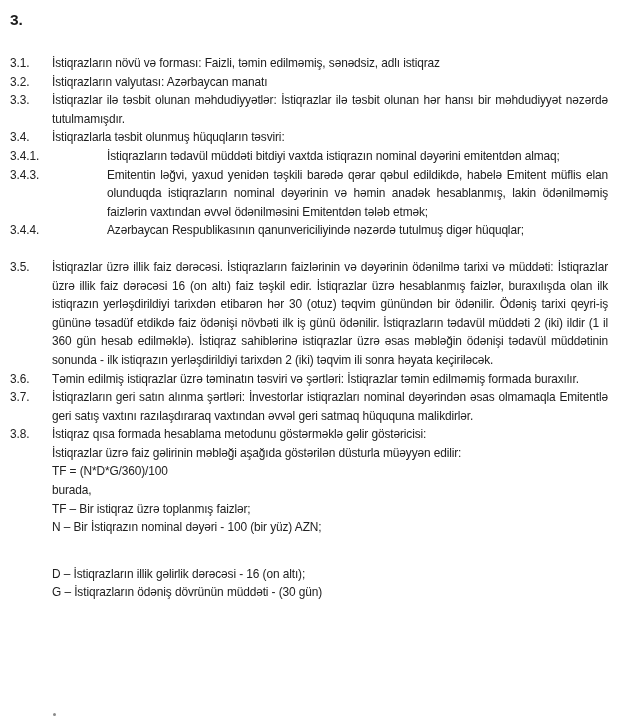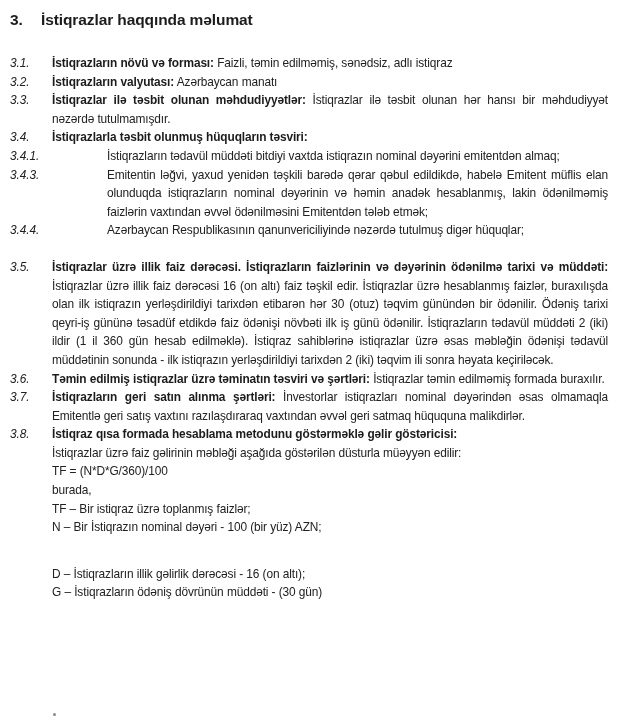--- a/index.html
+++ b/index.html
@@ -24,47 +24,45 @@
     letter-spacing: -0.1px;
     margin: 0 0 24px 0;
     color: #1c1c1c;
   }
   .heading .hnum { flex: none; width: 31px; }
   .row { position: relative; }
   .row .num {
     position: absolute; left: 0; top: 0;
     font-size: 11.9px; line-height: 18.6px;
     letter-spacing: -0.1px;
-    font-style: italic;
   }
   .row .txt {
     margin: 0;
     font-size: 11.9px;
     line-height: 18.6px;
     letter-spacing: -0.12px;
     word-spacing: 0.1px;
   }
   .lvl2 .txt { margin-left: 42px; }
   .lvl3 .txt { margin-left: 97px; }
   .justify { text-align: justify; }
   .gap-line { margin-top: 18px; }
   .gap-small { margin-top: 28px; }
-  .row b { font-weight: 700; color: #1c1c1c; }
+  .row b { font-weight: 400; color: #1c1c1c; }
   .artifact-dot {
     position: absolute; left: 53px; top: 713px;
     width: 3px; height: 3px; background: #8a8a8a; border-radius: 50%;
   }
 </style>
 </head>
 <body>
 
 <div class="page">
   <div class="heading">
     <span class="hnum">3.</span>
-    <span class="htitle">İstiqrazlar haqqında məlumat</span>
   </div>
   <div>
       <div class="row lvl2">
         <span class="num">3.1.</span>
         <p class="txt"><b>İstiqrazların növü və forması:</b> <span>Faizli, təmin edilməmiş, sənədsiz, adlı istiqraz</span></p>
       </div>
       <div class="row lvl2">
         <span class="num">3.2.</span>
         <p class="txt"><b>İstiqrazların valyutası:</b> <span>Azərbaycan manatı</span></p>
       </div>

